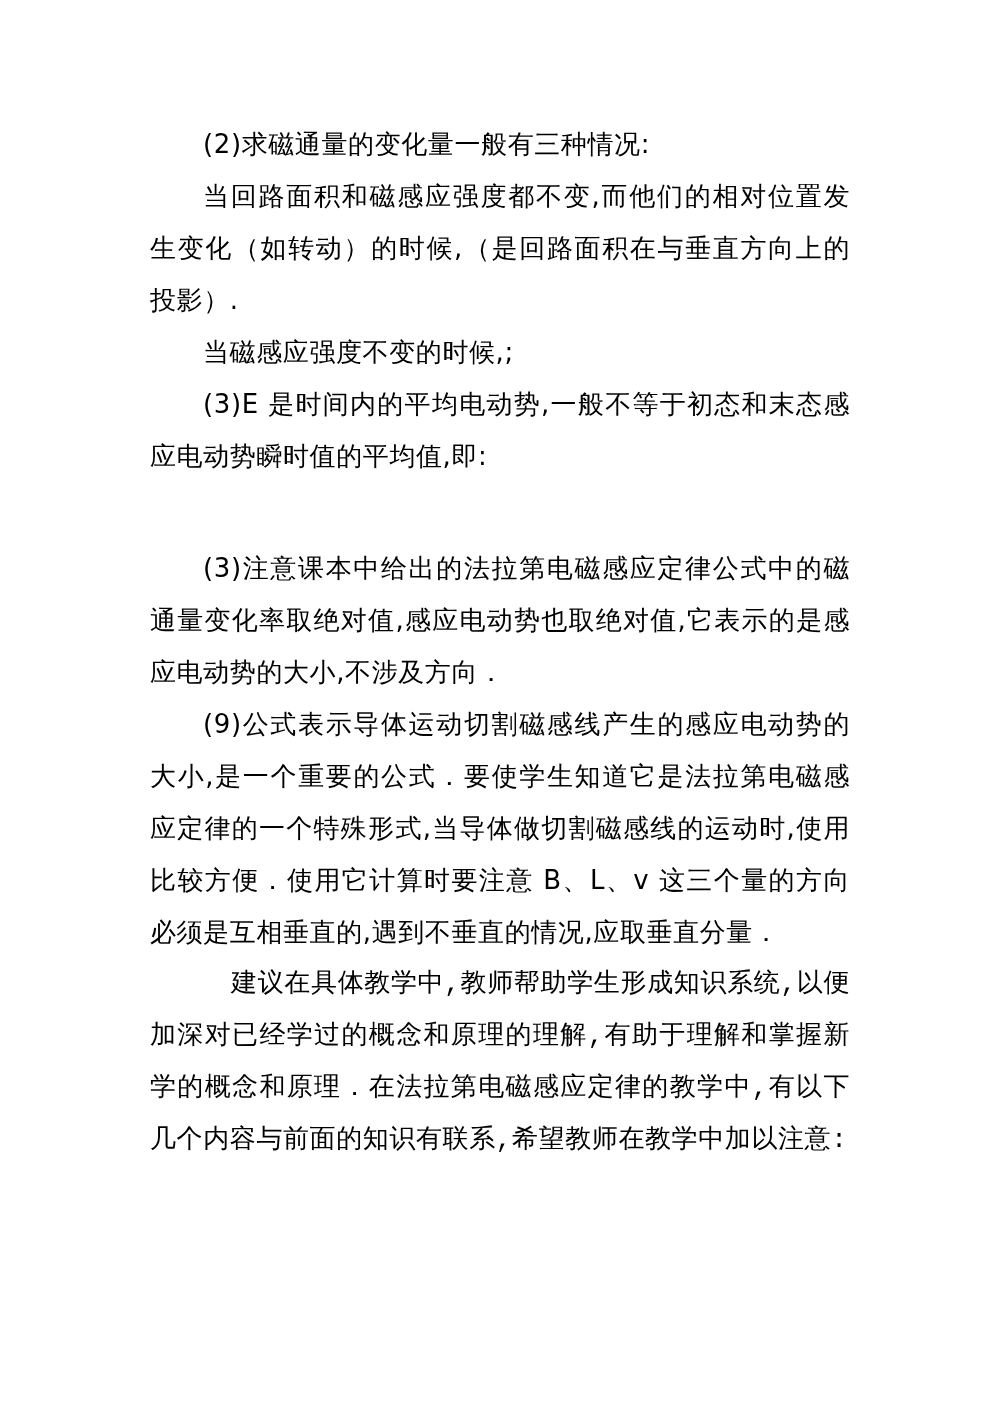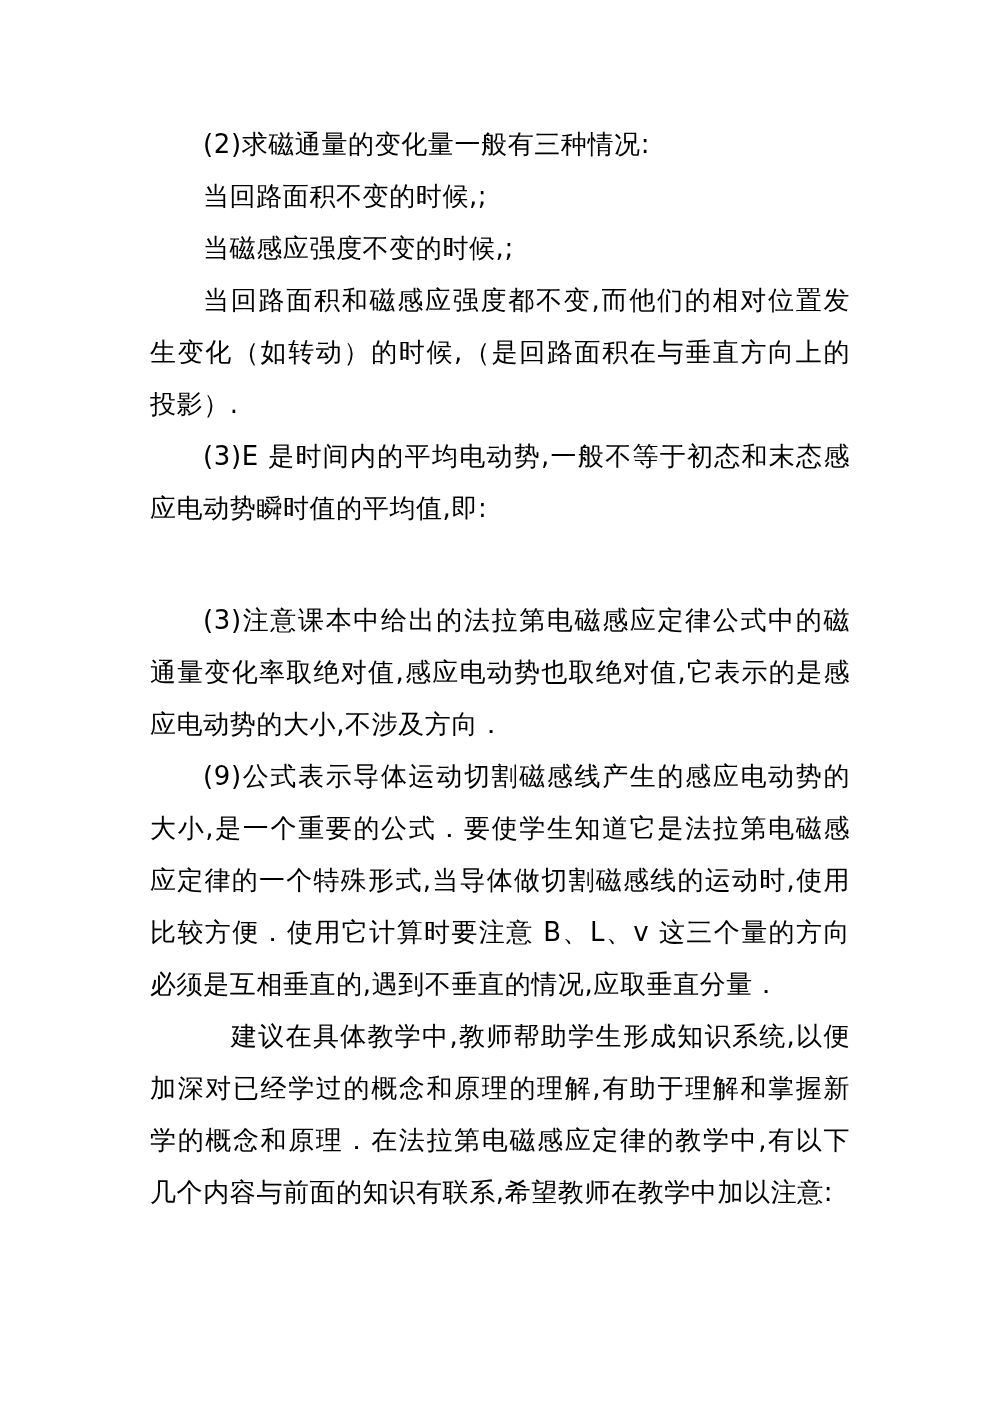--- a/index.html
+++ b/index.html
@@ -41,39 +41,38 @@
     line-height: 52px;
     letter-spacing: 0.6px;
     text-align: justify;
     text-justify: inter-character;
     text-align-last: left;
     color: #000000;
     word-break: break-all;
   }
 
   .indent-2 { text-indent: 53px; }
-  .indent-3 { text-indent: 81px; }
+  .indent-3 { text-indent: 81px; font-family: Liberation Mono, monospace; }
 
   .formula-gap {
     height: 60px;
   }
 </style>
 </head>
 <body>
 
 <div class="page">
   <div class="text-column">
 
     <p class="para indent-2">(2)求磁通量的变化量一般有三种情况:</p>
 
-    <p class="para indent-2">当回路面积不变的时候,;</p>
+
+    <p class="para indent-2">当回路面积和磁感应强度都不变,而他们的相对位置发生变化（如转动）的时候,（是回路面积在与垂直方向上的投影）.</p>
 
     <p class="para indent-2">当磁感应强度不变的时候,;</p>
-
-    <p class="para indent-2">当回路面积和磁感应强度都不变,而他们的相对位置发生变化（如转动）的时候,（是回路面积在与垂直方向上的投影）.</p>
 
     <p class="para indent-2">(3)E 是时间内的平均电动势,一般不等于初态和末态感应电动势瞬时值的平均值,即:</p>
 
     <div class="formula-gap"></div>
 
     <p class="para indent-2">(3)注意课本中给出的法拉第电磁感应定律公式中的磁通量变化率取绝对值,感应电动势也取绝对值,它表示的是感应电动势的大小,不涉及方向．</p>
 
     <p class="para indent-2">(9)公式表示导体运动切割磁感线产生的感应电动势的大小,是一个重要的公式．要使学生知道它是法拉第电磁感应定律的一个特殊形式,当导体做切割磁感线的运动时,使用比较方便．使用它计算时要注意 B、L、v 这三个量的方向必须是互相垂直的,遇到不垂直的情况,应取垂直分量．</p>
 
     <p class="para indent-3">建议在具体教学中,教师帮助学生形成知识系统,以便加深对已经学过的概念和原理的理解,有助于理解和掌握新学的概念和原理．在法拉第电磁感应定律的教学中,有以下几个内容与前面的知识有联系,希望教师在教学中加以注意:</p>

